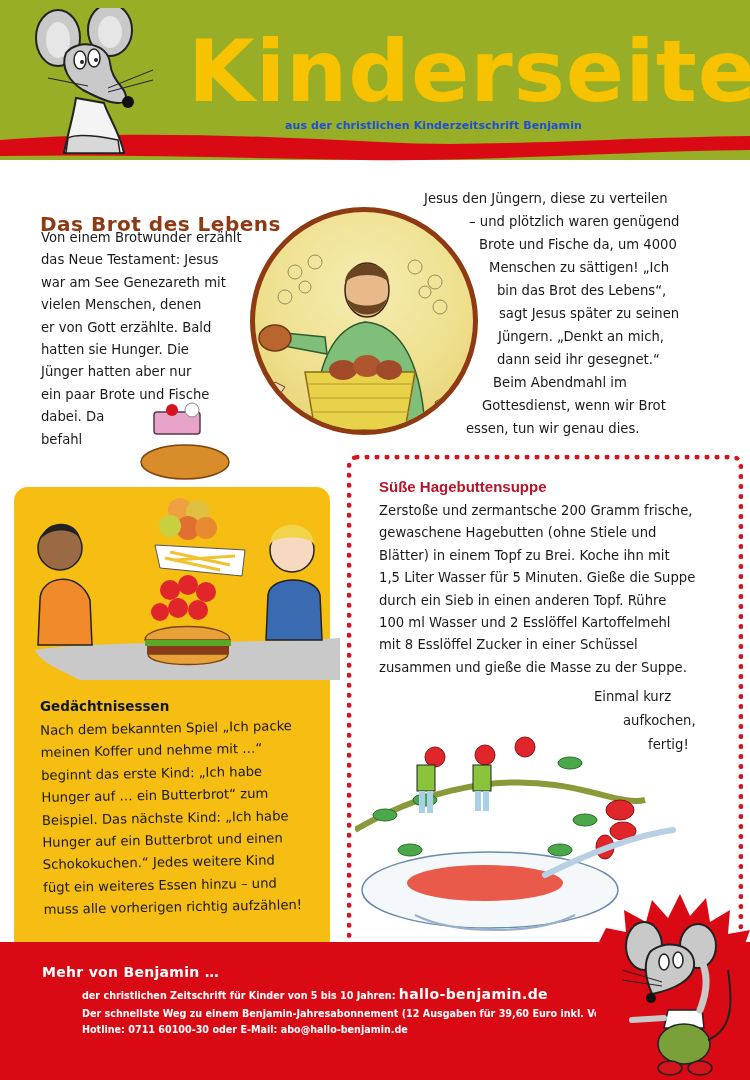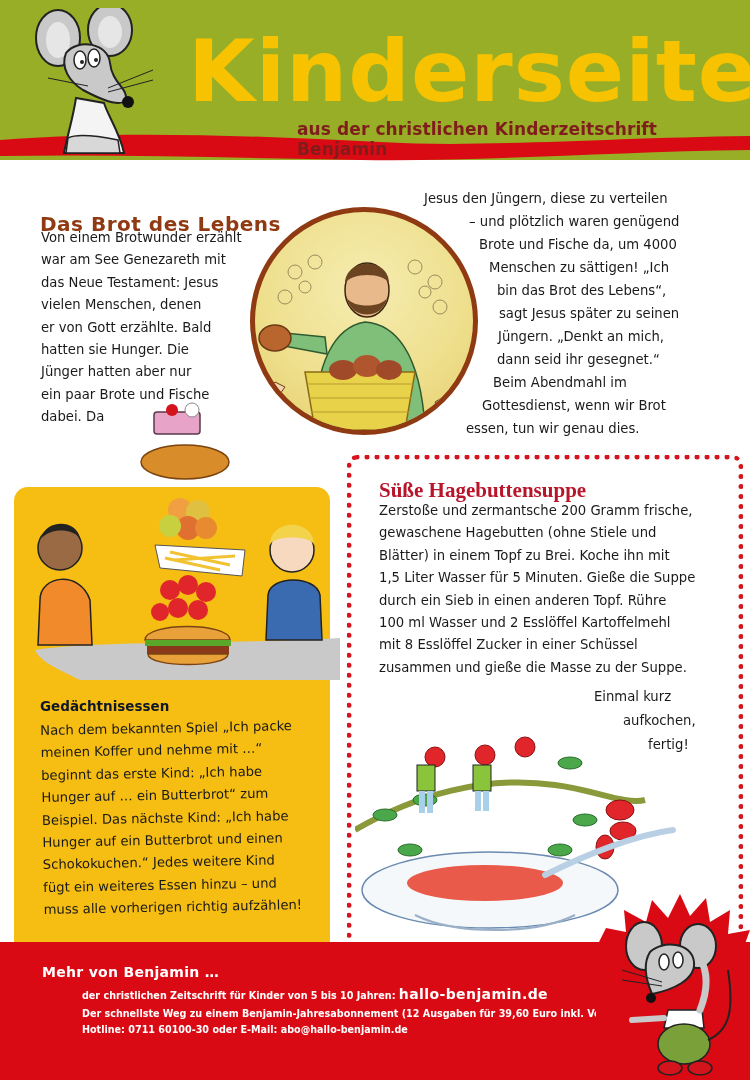--- a/index.html
+++ b/index.html
@@ -4,41 +4,41 @@
 <style>
   * { box-sizing: border-box; margin: 0; padding: 0; }
   html, body { width: 750px; height: 1080px; overflow: hidden; background: #ffffff; }
   body { position: relative; font-family: "DejaVu Sans", sans-serif; color: #1a1a1a; }
 
   
   .header { position: absolute; left: 0; top: 0; width: 750px; height: 160px; background: #97ae26; }
   .header-red { position: absolute; left: 0; top: 128px; width: 750px; height: 40px; }
   .mouse-top { position: absolute; left: 28px; top: 8px; width: 130px; height: 150px; }
   .title { position: absolute; left: 188px; top: 28px; font-family: "DejaVu Sans", sans-serif; font-weight: bold; font-size: 86px; letter-spacing: 1px; color: #f7c300; line-height: 1; }
-  .subtitle { position: absolute; left: 285px; top: 119px; font-family: "DejaVu Sans", sans-serif; font-weight: bold; font-size: 17px; color: #7f1d1d; letter-spacing: 0.1px; margin-left: 12px; }
+  .subtitle { position: absolute; left: 285px; top: 119px; font-family: "DejaVu Sans", sans-serif; font-weight: bold; font-size: 11px; color: #1d4ed8; letter-spacing: 0.1px; }
 
   
   .h-brot { position: absolute; left: 40px; top: 176px; font-family: "DejaVu Sans", sans-serif; font-weight: bold; font-size: 20px; color: #8f3a12; letter-spacing: 0.5px; margin-top: 36px; }
   .text { font-family: "DejaVu Sans", sans-serif; font-size: 13.2px; line-height: 22.4px; color: #1a1a1a; }
   .col-left { position: absolute; left: 41px; top: 208px; width: 220px; margin-top: 19px; }
   .col-left .line, .col-right .line { display: block; white-space: nowrap; }
   .col-right { position: absolute; top: 188px; left: 0; width: 750px; }
   .col-right .line { position: absolute; }
   .circle-ill { position: absolute; left: 250px; top: 207px; width: 228px; height: 228px; border-radius: 50%; border: 5px solid #8f3a12; overflow: hidden; background: radial-gradient(circle at 50% 35%, #f5ecb0 0%, #efe08f 55%, #e5cf6a 100%); }
 
   
   .yellow-box { position: absolute; left: 14px; top: 487px; width: 316px; height: 455px; background: #f6bd12; border-radius: 14px 14px 0 0; }
   .food-ill { position: absolute; left: 20px; top: 400px; width: 320px; height: 280px; }
   .h-ged { position: absolute; left: 40px; top: 698px; font-family: "DejaVu Sans", sans-serif; font-weight: bold; font-size: 13.5px; color: #0f172a; }
   .col-ged { position: absolute; left: 40px; top: 720px; width: 300px; transform: rotate(-1.1deg); transform-origin: left top; }
   .col-ged .line { display: block; white-space: nowrap; }
 
   
   .dotted-box { position: absolute; left: 347px; top: 455px; width: 396px; height: 500px; border: 5px dotted #d5141d; border-bottom: none; border-radius: 10px 10px 0 0; }
-  .h-suppe { position: absolute; left: 379px; top: 478px; font-family: Liberation Serif, serif; font-weight: bold; font-size: 21px; color: #b8142a; }
+  .h-suppe { position: absolute; left: 379px; top: 478px; font-family: Liberation Sans, sans-serif; font-weight: bold; font-size: 15px; color: #b8142a; }
   .col-suppe { position: absolute; left: 379px; top: 500px; width: 350px; }
   .col-suppe .line { display: block; white-space: nowrap; }
   .col-suppe-end { position: absolute; top: 0; left: 0; }
   .col-suppe-end .line { position: absolute; white-space: nowrap; }
   .soup-ill { position: absolute; left: 355px; top: 735px; width: 330px; height: 215px; }
 
   
   .footer { position: absolute; left: 0; top: 942px; width: 750px; height: 138px; background: #da0a14; }
   .f-title { position: absolute; left: 42px; top: 964px; font-family: "DejaVu Sans", sans-serif; font-weight: bold; font-size: 14px; color: #ffffff; letter-spacing: 0.3px; }
   .f-line { position: absolute; left: 42px; font-family: "DejaVu Sans", sans-serif; font-weight: bold; font-size: 9.6px; color: #ffffff; white-space: nowrap; margin-left: 40px; }
@@ -69,28 +69,29 @@
   <line x1="60" y1="78" x2="20" y2="70" stroke="#222" stroke-width="1"></line>
   <path d="M48,90 C45,110 40,125 36,145 L96,145 C92,125 80,108 76,95 Z" fill="#f4f4f4" stroke="#222" stroke-width="2"></path>
   <path d="M40,130 C50,125 70,128 90,132 L92,145 L38,145 Z" fill="#d8d8d8" stroke="#222" stroke-width="1.5"></path>
 </svg>
 <div class="title">Kinderseite</div>
 <div class="subtitle">aus der christlichen Kinderzeitschrift Benjamin</div>
 
 <div class="h-brot">Das Brot des Lebens</div>
 <div class="col-left text">
   <span class="line">Von einem Brotwunder erzählt</span>
+  <span class="line">das Neue Testament: Jesus</span>
   <span class="line">war am See Genezareth mit</span>
-  <span class="line">das Neue Testament: Jesus</span>
   <span class="line">vielen Menschen, denen</span>
   <span class="line">er von Gott erzählte. Bald</span>
   <span class="line">hatten sie Hunger. Die</span>
   <span class="line">Jünger hatten aber nur</span>
   <span class="line">ein paar Brote und Fische</span>
   <span class="line">dabei. Da</span>
+  <span class="line">befahl</span>
 </div>
 
 <div class="circle-ill">
   <svg width="218" height="218" viewBox="0 0 218 218">
     <g fill="none" stroke="#9a8a5a" stroke-width="1">
       <circle cx="40" cy="60" r="7"></circle>
         <circle cx="60" cy="50" r="7"></circle>
         <circle cx="160" cy="55" r="7"></circle>
         <circle cx="180" cy="70" r="7"></circle>
       <circle cx="30" cy="85" r="7"></circle>

